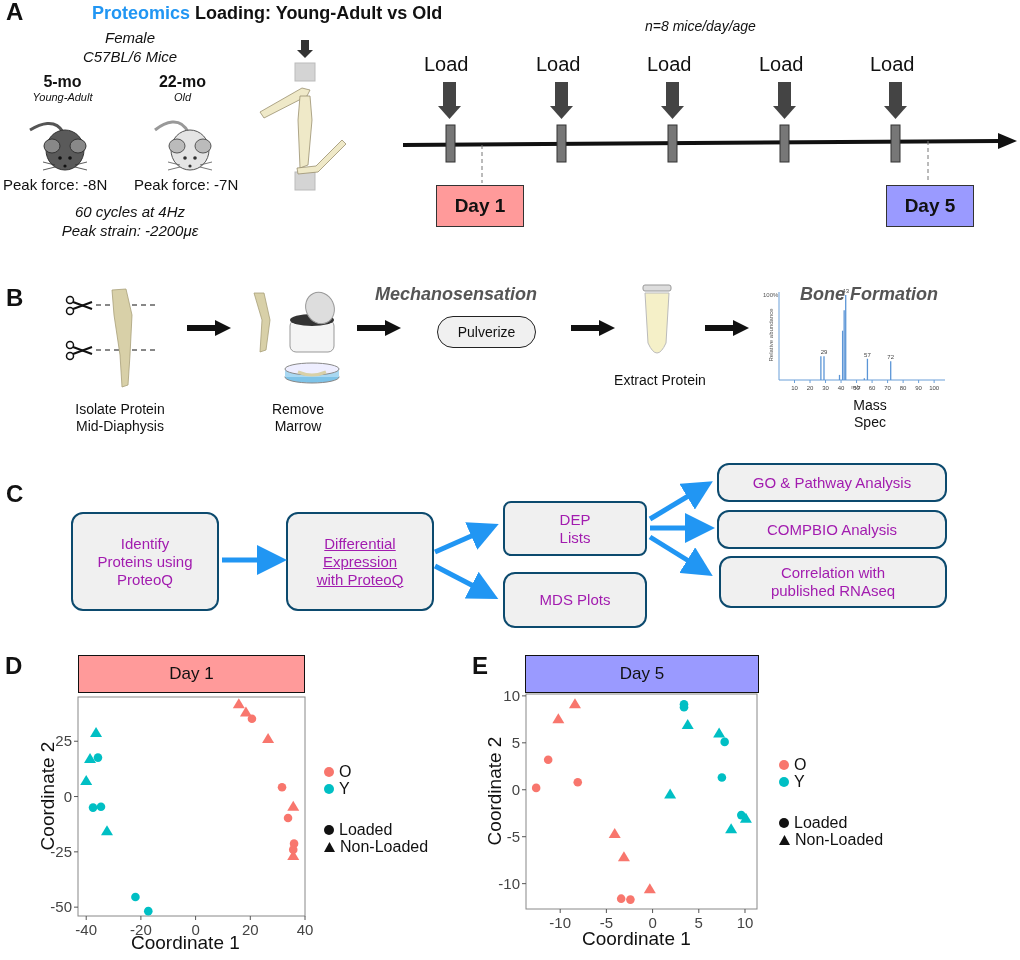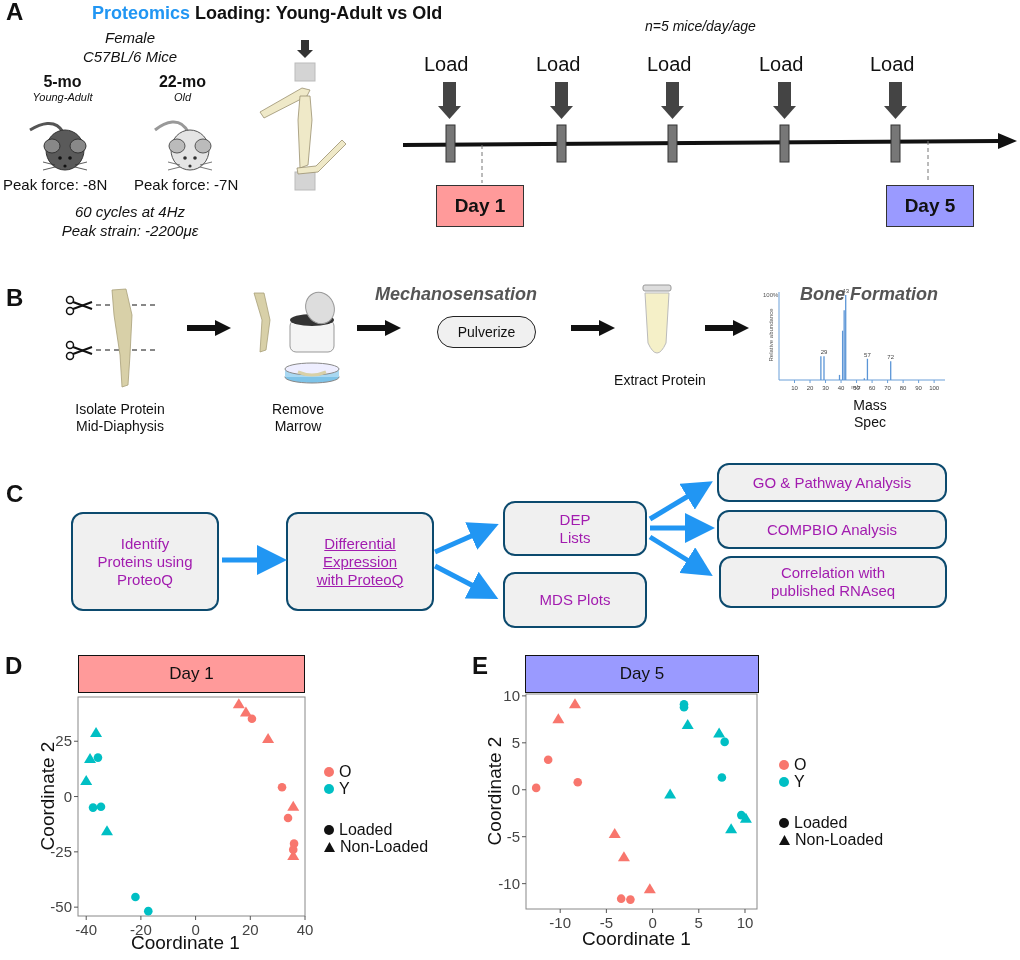--- a/index.html
+++ b/index.html
@@ -73,21 +73,21 @@
 <svg class="abs" style="left:252px;top:40px;" width="105" height="155">
   <rect x="49" y="0" width="8" height="10" fill="#333"></rect>
   <polygon points="45,10 61,10 53,18" fill="#333"></polygon>
   <rect x="43" y="23" width="20" height="18" fill="#d4d4d4" stroke="#bbb"></rect>
   <rect x="43" y="132" width="20" height="18" fill="#d4d4d4" stroke="#bbb"></rect>
   <path d="M8 72 L50 48 L58 50 L55 56 L12 78 Z" fill="#efe9c8" stroke="#9a9070" stroke-width="0.8"></path>
   <path d="M48 56 L58 56 L60 80 L56 125 L48 128 L46 80 Z" fill="#efe9c8" stroke="#9a9070" stroke-width="0.8"></path>
   <path d="M45 128 L64 126 L90 100 L94 104 L66 132 L46 134 Z" fill="#efe9c8" stroke="#9a9070" stroke-width="0.8"></path>
 </svg>
 
-<div class="abs ital" style="left:645px;top:18px;font-size:14px;white-space:nowrap;">n=5 mice/day/age</div>
+<div class="abs ital" style="left:645px;top:18px;font-size:14px;white-space:nowrap;">n=8 mice/day/age</div>
 <svg class="abs" style="left:395px;top:40px;" width="625" height="150">
   <line x1="8" y1="105" x2="605" y2="101" stroke="#111" stroke-width="4"></line>
   <polygon points="603,93 622,101 603,109" fill="#111"></polygon>
   <g>
     <g>
         <rect x="51" y="85" width="9" height="37" fill="#777" stroke="#333"></rect>
         <rect x="48" y="42" width="13" height="25" fill="#444"></rect>
         <polygon points="43,66 66,66 54.5,79" fill="#444"></polygon>
       </g>
     <g>
@@ -254,21 +254,21 @@
       <div>ProteoQ</div>
     </div>
 </div>
 <div class="flow-box" style="left:286px;top:512px;width:144px;height:95px;text-decoration:underline;">
   <div>
       <div>Differential</div>
       <div>Expression</div>
       <div>with ProteoQ</div>
     </div>
 </div>
-<div class="flow-box" style="left:503px;top:501px;width:140px;height:51px;">
+<div class="flow-box" style="left:503px;top:501px;width:140px;height:51px;border-radius:8px;">
   <div>
       <div>DEP</div>
       <div>Lists</div>
     </div>
 </div>
 <div class="flow-box" style="left:503px;top:572px;width:140px;height:52px;">MDS Plots</div>
 <div class="flow-box" style="left:717px;top:463px;width:226px;height:35px;">GO &amp; Pathway Analysis</div>
 <div class="flow-box" style="left:717px;top:510px;width:226px;height:35px;">COMPBIO Analysis</div>
 <div class="flow-box" style="left:719px;top:556px;width:224px;height:48px;">
   <div>

